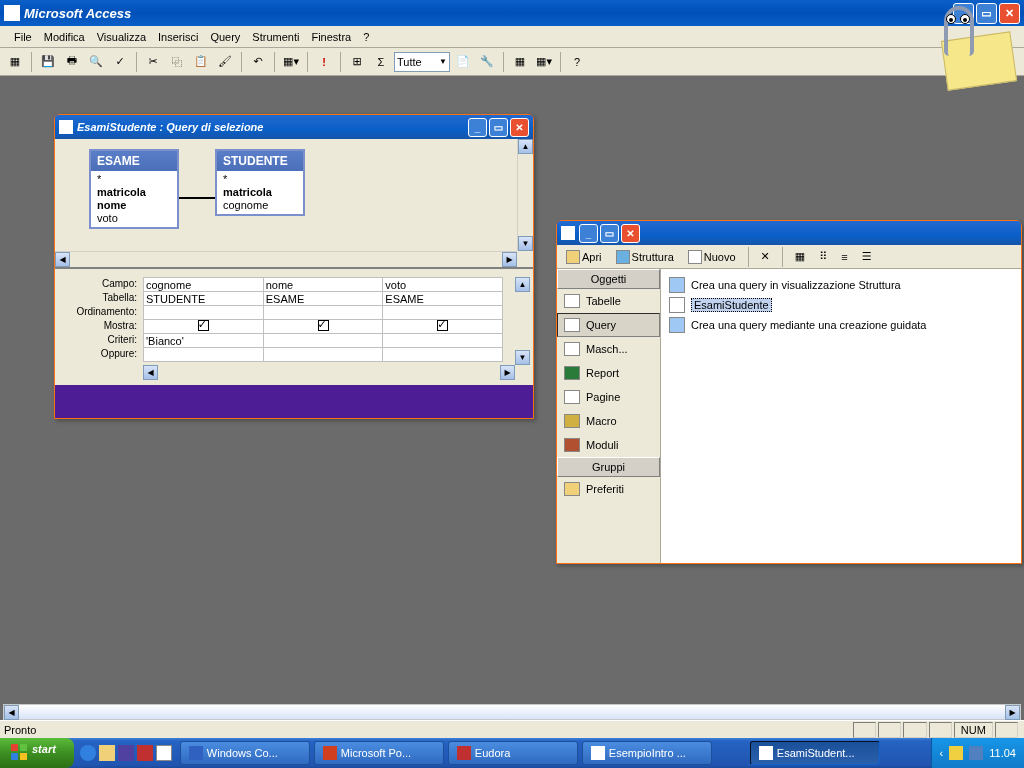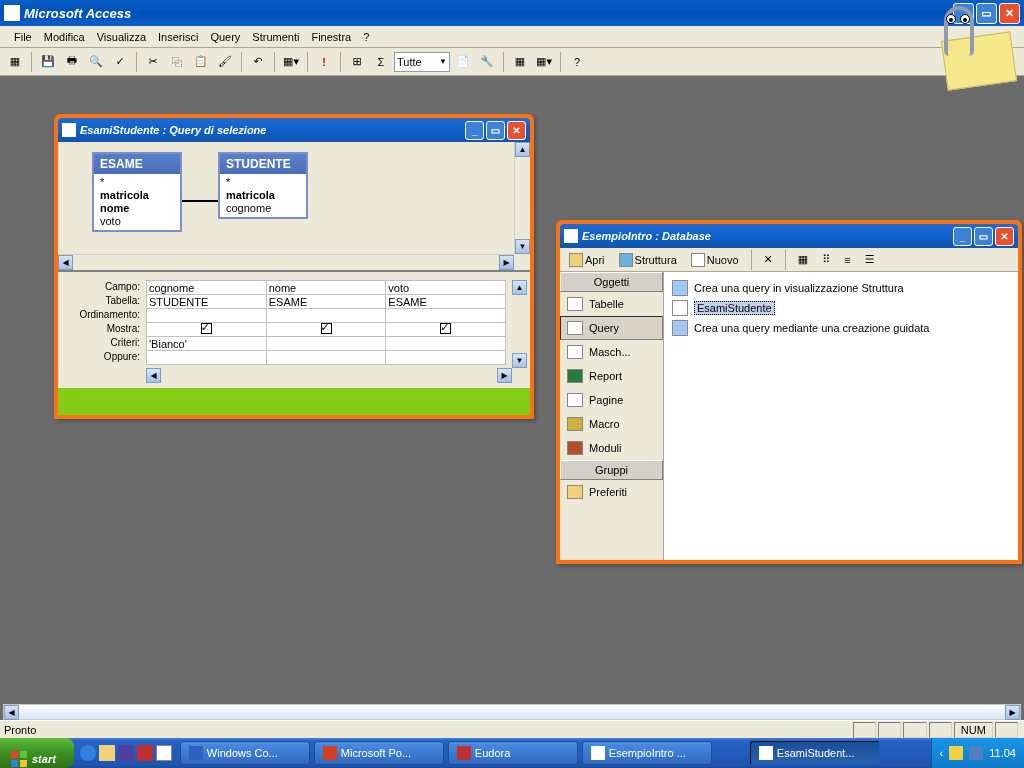--- a/index.html
+++ b/index.html
@@ -31,21 +31,21 @@
 .clippy-note { position: absolute; width: 70px; height: 50px; background: #f5e78a; transform: rotate(-8deg); right: 0; top: 30px; border: 1px solid #c9b86a; }
 .clippy-clip { position: absolute; width: 30px; height: 50px; border: 4px solid #8f9bb3; border-radius: 15px 15px 5px 5px; left: 30px; top: 0; border-bottom: none; }
 .clippy-eye { position: absolute; width: 10px; height: 10px; background: #fff; border: 1px solid #000; border-radius: 50%; top: 8px; }
 .clippy-eye.l { left: 32px; } .clippy-eye.r { left: 46px; }
 .clippy-pupil { width: 4px; height: 4px; background: #000; border-radius: 50%; margin: 3px auto; }
 
 
 .mdi { position: absolute; left: 0; right: 0; top: 76px; bottom: 48px; background: #6b6b6b; }
 
 
-.child-window { position: absolute; background: #84cc16; border: 4px solid #f97316; border-radius: 6px 6px 0 0; box-shadow: 2px 2px 4px rgba(0,0,0,0.3); }
+.child-window { position: absolute; background: #4c1d95; border: 1px solid #f97316; border-radius: 6px 6px 0 0; box-shadow: 2px 2px 4px rgba(0,0,0,0.3); }
 .child-titlebar { height: 24px; background: linear-gradient(to bottom, #226ad0 0%, #0a5fc8 60%, #1555aa 100%); display: flex; align-items: center; padding: 0 4px; color: #fff; font-weight: bold; font-size: 13px; border-radius: 4px 4px 0 0; }
 .child-titlebar .t-icon { width: 14px; height: 14px; background: #fff; margin-right: 4px; }
 .child-titlebar .t-title { flex: 1; font-style: italic; }
 .child-wbtns { display: flex; gap: 2px; }
 .child-wbtn { width: 19px; height: 19px; border: 1px solid #fff; border-radius: 3px; display: flex; align-items: center; justify-content: center; font-size: 10px; font-weight: bold; cursor: pointer; }
 
 
 .qwin { left: 54px; top: 38px; width: 480px; height: 305px; }
 .q-top { height: 130px; background: #ece9d8; position: relative; border-bottom: 2px solid #808080; overflow: hidden; }
 .q-scroll-v { position: absolute; right: 0; top: 0; bottom: 16px; width: 16px; background: #ece9d8; border-left: 1px solid #d4d0c8; }
@@ -103,21 +103,21 @@
 .status-cell { border: 1px inset #d4d0c8; padding: 0 6px; height: 16px; line-height: 14px; margin-right: 2px; }
 .status-left { flex: 1; }
 .main-hscroll { bottom: 48px; }
 .statusbar { bottom: 30px; }
 
 
 .main-hscroll { bottom: 48px; }
 
 
 .taskbar { position: absolute; left: 0; right: 0; bottom: 0; height: 30px; background: linear-gradient(to bottom, #3c81d6 0%, #2663c4 10%, #2055b0 90%, #1a4a9c 100%); display: flex; align-items: center; }
-.start-btn { height: 30px; background: linear-gradient(to bottom, #5bbb3a 0%, #3c8f22 50%, #2d7016 100%); color: #fff; font-weight: bold; font-style: italic; font-size: 15px; padding: 12px 18px 0 10px; display: flex; align-items: center; border-radius: 0 8px 8px 0; cursor: pointer; }
+.start-btn { height: 30px; background: linear-gradient(to bottom, #5bbb3a 0%, #3c8f22 50%, #2d7016 100%); color: #fff; font-weight: bold; font-style: italic; font-size: 15px; padding: 5px 18px 0 10px; display: flex; align-items: flex-start; border-radius: 0 8px 8px 0; cursor: pointer; }
 .ql { display: flex; gap: 3px; padding: 0 6px; }
 .ql-icn { width: 16px; height: 16px; cursor: pointer; display:inline-block; }
 .task-btn { height: 24px; background: linear-gradient(to bottom, #4a8de0, #2f6ac0); border: 1px solid #1e4f99; border-radius: 3px; color: #fff; padding: 0 8px; display: flex; align-items: center; gap: 4px; margin: 0 2px; font-size: 11px; min-width: 130px; cursor: pointer; }
 .task-btn.active { background: linear-gradient(to bottom, #1a4f99, #2b60ad); border: 1px inset #0a3a7a; margin-left: 36px; }
 .systray { margin-left: auto; background: linear-gradient(to bottom, #1895e8, #0f7bc8); height: 30px; display: flex; align-items: center; padding: 0 8px; gap: 6px; color: #fff; font-size: 11px; border-left: 1px solid #0a5aa0; }
 .sys-icn { width: 14px; height: 14px; }
 
 svg { display: block; }
 </style>
 </head>
@@ -282,21 +282,20 @@
       <div class="q-grid-vscroll">
         <div class="scroll-btn">▲</div>
         <div class="scroll-btn" style="position:absolute;bottom:0;">▼</div>
       </div>
     </div>
   </div>
 
   <div class="child-window dbwin">
     <div class="child-titlebar">
       <span class="t-icon"></span>
-      <span class="t-title">EsempioIntro : Database</span>
       <div class="child-wbtns">
         <div class="child-wbtn min-btn">_</div>
         <div class="child-wbtn max-btn">▭</div>
         <div class="child-wbtn close-btn">✕</div>
       </div>
     </div>
     <div class="db-toolbar">
       <div class="db-tb-btn">
           <span class="db-tb-icn" style="background:#f0d078;border:1px solid #888;"></span>
           <span>Apri</span>

